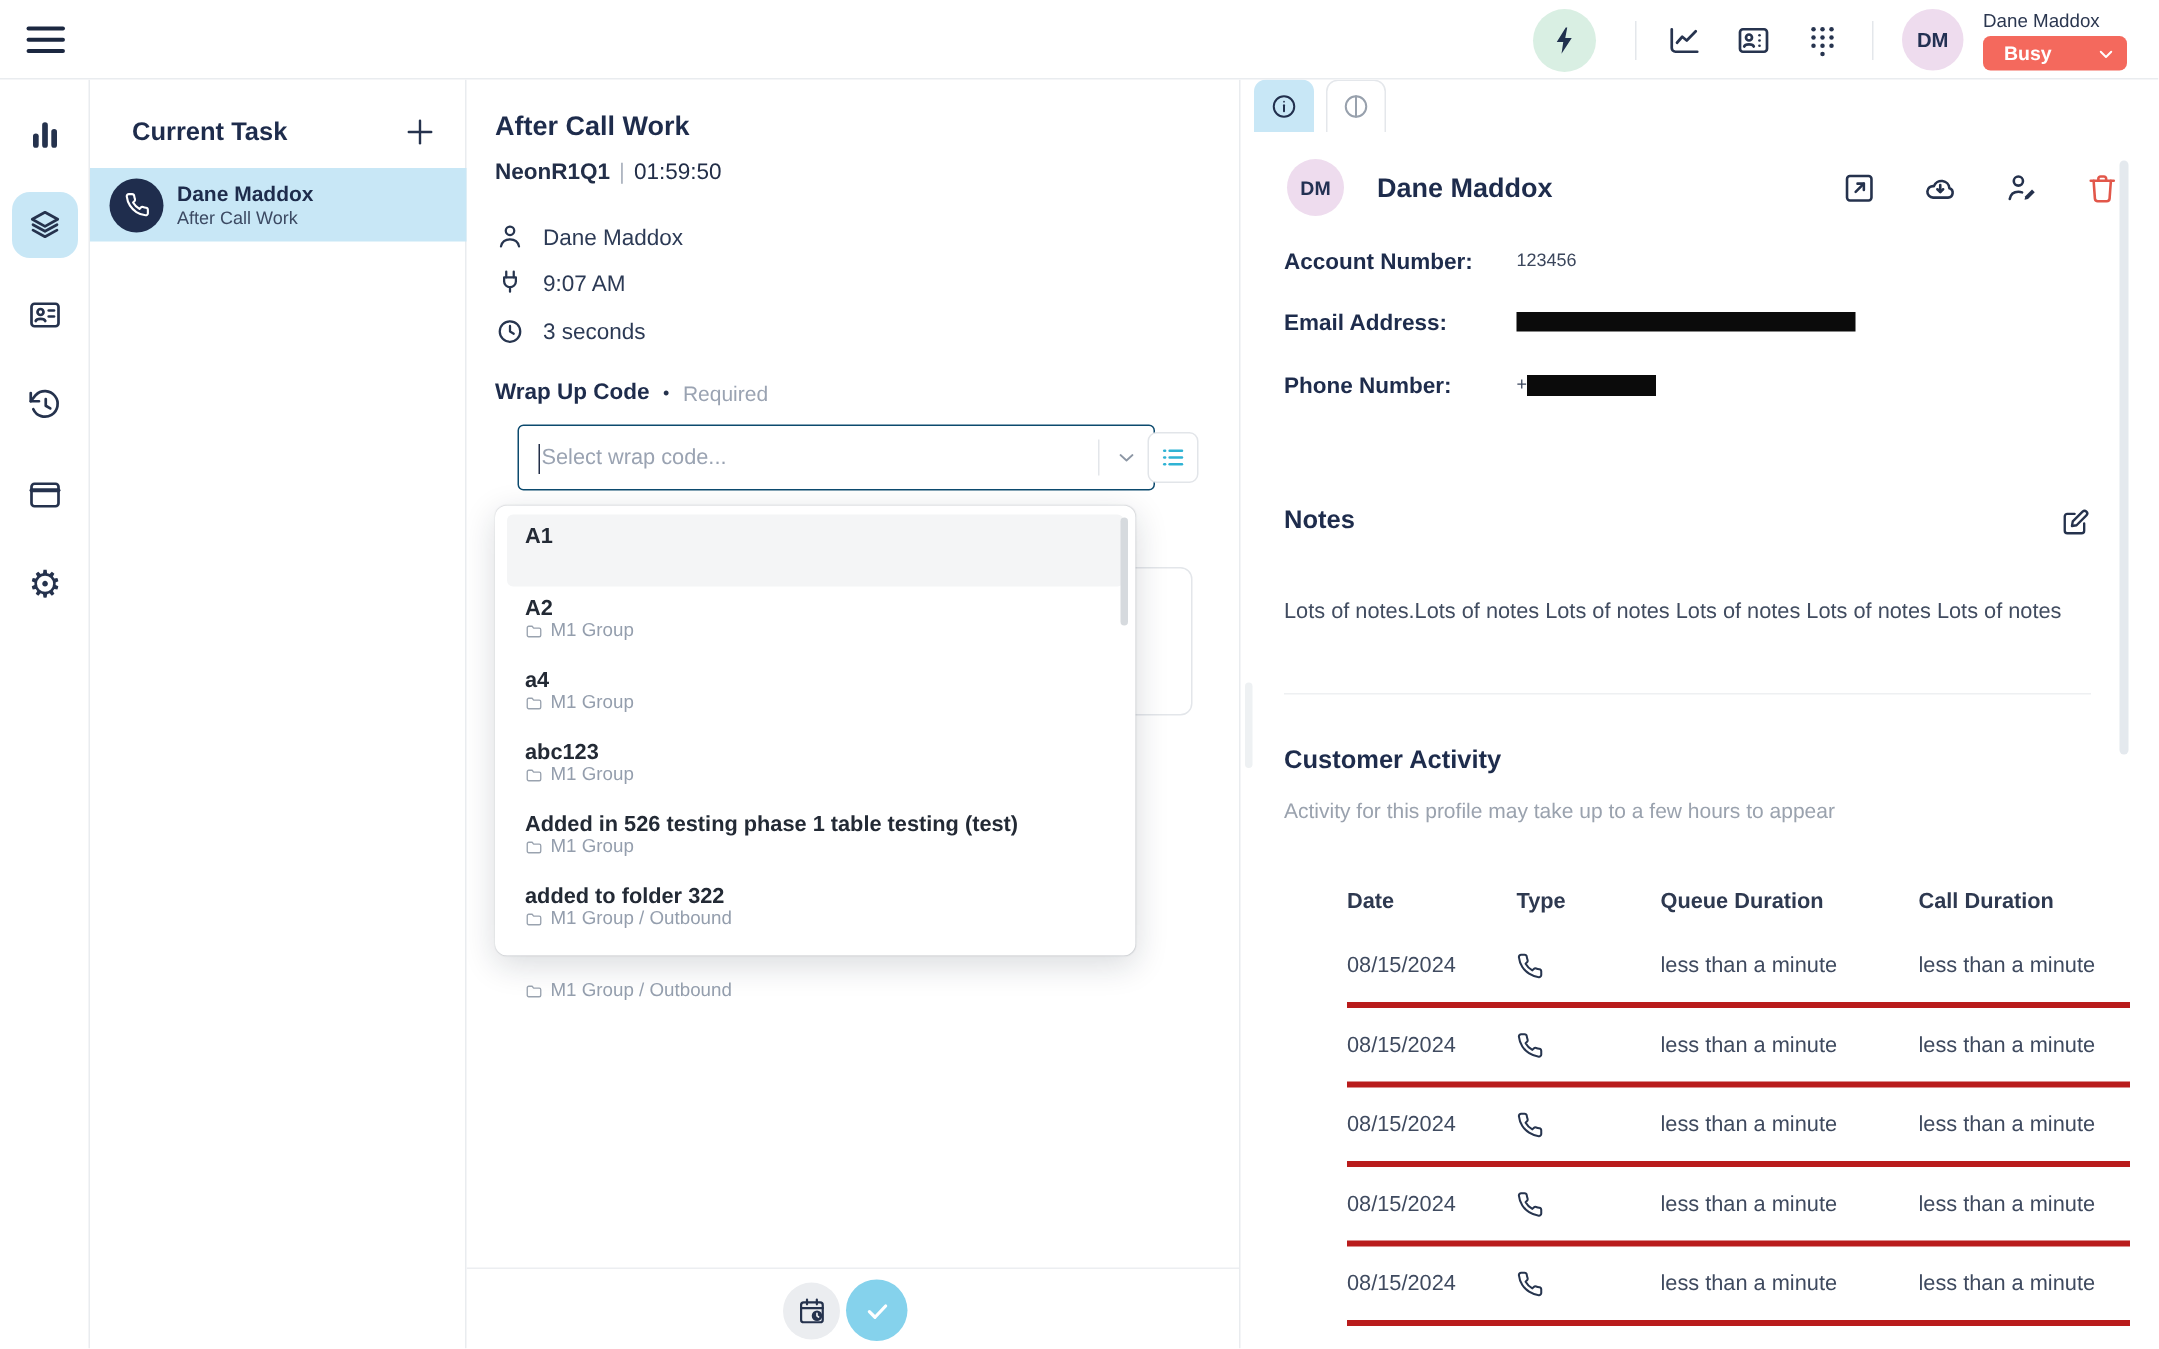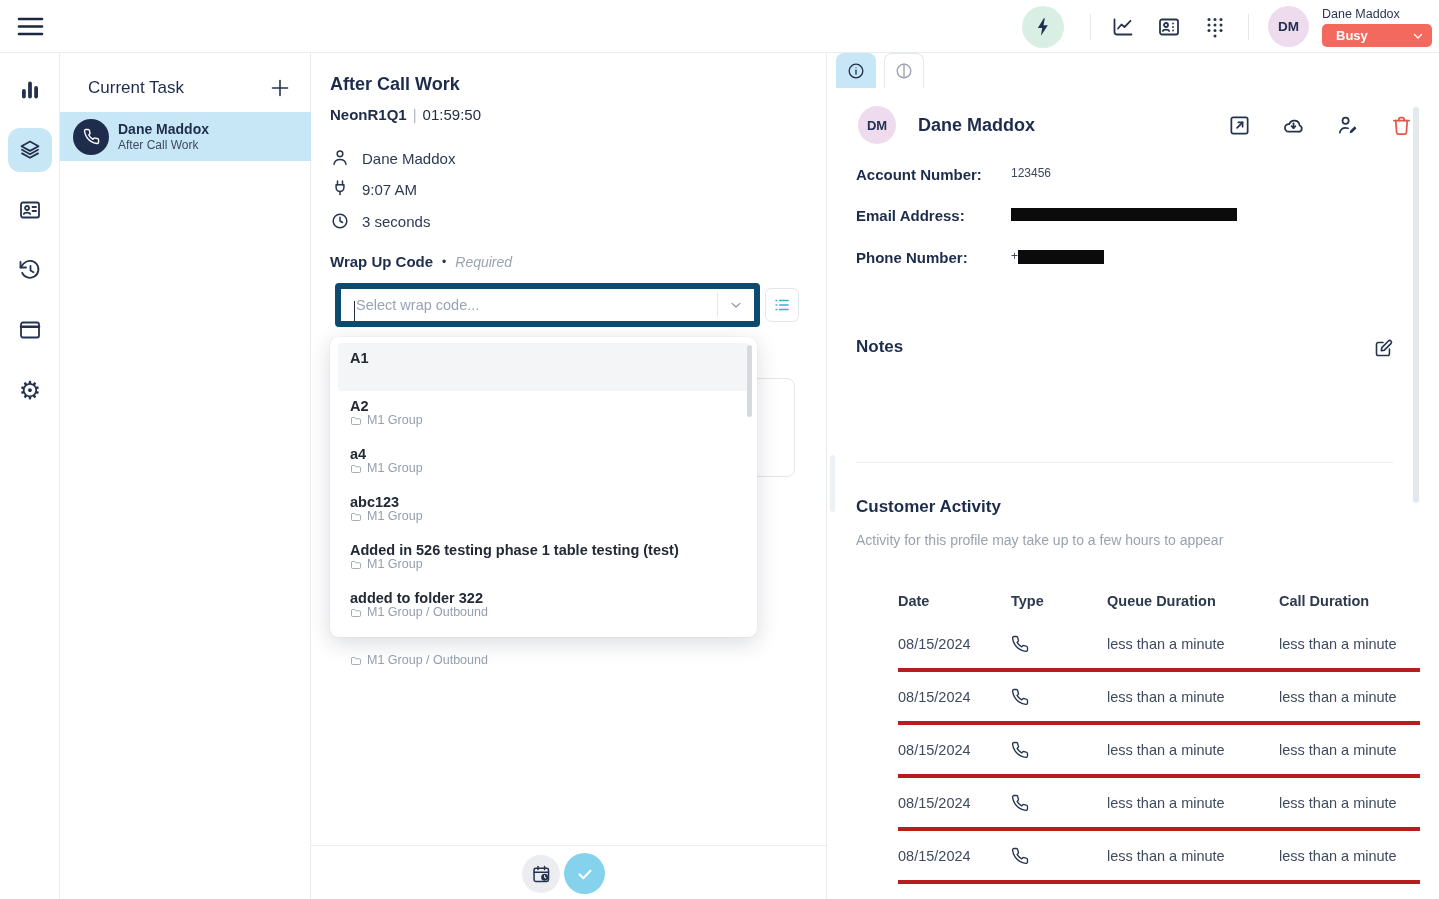--- a/index.html
+++ b/index.html
@@ -15,55 +15,55 @@
   .ic { stroke: currentColor; fill: none; stroke-width: 1.8; stroke-linecap: round; stroke-linejoin: round; }
 
   
   .topbar { position:absolute; left:0; top:0; width:1439px; height:53px; background:#fff; border-bottom:1px solid #e9ecef; z-index:40; }
   .hamburger { position:absolute; left:17px; top:14px; width:27px; height:25px; cursor:pointer; color:#1b2740; }
   .lightning-btn { position:absolute; left:1022px; top:6px; width:42px; height:42px; border-radius:50%; background:#d9efe3; display:flex; align-items:center; justify-content:center; color:#20304e; }
   .tb-div { position:absolute; top:14px; width:1px; height:26px; background:#e4e7eb; }
   .tb-icon { position:absolute; top:15px; width:24px; height:24px; color:#27344f; cursor:pointer; }
   .tb-avatar { position:absolute; left:1268px; top:6px; width:41px; height:41px; border-radius:50%; background:#eedcee; color:#233153; font-size:13.5px; font-weight:700; display:flex; align-items:center; justify-content:center; }
   .tb-user-name { position:absolute; left:1322px; top:7px; font-size:12.5px; color:#2b3750; }
-  .busy-btn { position:absolute; left:1322px; top:24px; width:110px; height:23px; background:#f4695d; border:none; border-radius:5px; color:#fff; font-family:inherit; font-size:13px; font-weight:700; display:flex; align-items:center; justify-content:space-between; padding:0 8px 0 14px; cursor:pointer; }
+  .busy-btn { position:absolute; left:1322px; top:24px; width:96px; height:23px; background:#f4695d; border:none; border-radius:5px; color:#fff; font-family:inherit; font-size:13px; font-weight:700; display:flex; align-items:center; justify-content:space-between; padding:0 8px 0 14px; cursor:pointer; }
 
   
   .rail { position:absolute; left:0; top:53px; width:60px; height:846px; border-right:1px solid #e9ecef; background:#fff; z-index:30; }
   .rail-item { position:absolute; left:8px; width:44px; height:44px; border-radius:12px; display:flex; align-items:center; justify-content:center; color:#25324d; cursor:pointer; }
   .rail-item.active { background:#c8e7f6; }
   .gear-glyph { font-size:25px; line-height:1; color:#25324d; }
 
   
   .tasks { position:absolute; left:60px; top:53px; width:251px; height:846px; border-right:1px solid #e9ecef; background:#fff; z-index:20; }
   .tasks-head { position:absolute; left:28px; right:18px; top:23px; display:flex; justify-content:space-between; align-items:center; }
-  .tasks-title { font-size:17px; font-weight:400; color:#1e2c4c; }
+  .tasks-title { font-size:17px; font-weight:700; color:#1e2c4c; }
   .plus-btn { width:24px; height:24px; color:#25324d; cursor:pointer; }
   .task-item { position:absolute; left:0; top:59px; width:251px; height:49px; background:#c8e7f6; display:flex; align-items:center; padding-left:13px; cursor:pointer; }
   .task-avatar { width:36px; height:36px; border-radius:50%; background:#1f2d4d; color:#fff; display:flex; align-items:center; justify-content:center; flex:0 0 36px; }
   .task-texts { margin-left:9px; }
   .task-name { font-size:14px; font-weight:700; color:#1e2c4c; line-height:17px; }
   .task-type { font-size:12px; color:#3c4a63; line-height:15px; }
 
   
   .detail { position:absolute; left:311px; top:53px; width:516px; height:846px; border-right:1px solid #e9ecef; background:#fff; z-index:10; }
   .detail-title { position:absolute; left:19px; top:21px; font-size:18px; font-weight:700; color:#1e2c4c; }
   .detail-sub { position:absolute; left:19px; top:53px; font-size:15px; color:#222e48; }
   .detail-sub .q { font-weight:700; }
   .detail-sub .sep { color:#aeb5c0; padding:0 6px; }
   .meta-row { position:absolute; left:19px; display:flex; align-items:center; gap:12px; font-size:15px; color:#2c3a55; }
   .meta-row svg { width:20px; height:20px; color:#27354f; }
   .wrap-label-row { position:absolute; left:19px; top:200px; display:flex; align-items:center; font-size:15px; }
   .wrap-label { font-weight:700; color:#1e2c4c; }
   .wrap-bullet { margin:0 9px; color:#25324d; font-size:12px; }
-  .wrap-required { color:#9aa3b2; font-size:14px;font-style:italic; }
+  .wrap-required { color:#9aa3b2; font-size:14px; }
 
   .ghost-textarea { position:absolute; left:19px; top:325px; width:465px; height:99px; border:1px solid #e3e6ea; border-radius:8px; z-index:1; }
 
-  .wrap-select { position:absolute; left:24px; top:230px; width:425px; height:44px; border:6px solid #0c4a6e; border-radius:4px; background:#fff; z-index:6; display:flex; align-items:center; }
+  .wrap-select { position:absolute; left:34px; top:230px; width:425px; height:44px; border:1px solid #0c4a6e; border-radius:4px; background:#fff; z-index:6; display:flex; align-items:center; }
   .caret { position:absolute; left:13px; top:12px; width:1px; height:20px; background:#222e48; }
   .wrap-input { flex:1; border:none; outline:none; background:transparent; font-family:inherit; font-size:14.5px; color:#3b465c; padding-left:15px; }
   .wrap-input::placeholder { color:#9aa3b2; opacity:1; }
   .select-div { width:1px; height:24px; background:#e3e6ea; }
   .select-chevron { width:36px; color:#8d97a5; display:flex; align-items:center; justify-content:center; cursor:pointer; }
   .wrap-list-btn { position:absolute; left:454px; top:235px; width:34px; height:34px; border:1px solid #e2e5e9; border-radius:6px; background:#fff; display:flex; align-items:center; justify-content:center; color:#2fb3d4; cursor:pointer; z-index:6; }
 
   .dropdown { position:absolute; left:19px; top:284px; width:427px; height:300px; background:#fff; border-radius:8px; box-shadow:0 6px 22px rgba(20,30,50,.16), 0 0 1px rgba(20,30,50,.2); z-index:5; padding:6px 0; }
   .dd-option { position:relative; margin:0 8px; padding:5px 12px 6px 12px; height:48px; border-radius:4px; cursor:pointer; }
   .dd-option.hl { background:#f4f5f6; }
@@ -471,20 +471,21 @@
     <span class="field-value"><span>+</span><span class="redact" style="width:86px;height:14px"></span></span>
   </div>
 
   <h2 class="notes-title">Notes</h2>
   <span class="notes-edit">
     <svg viewBox="0 0 24 24" class="ic">
         <path d="M11.5 5.2H6a2 2 0 0 0-2 2V18a2 2 0 0 0 2 2h10.8a2 2 0 0 0 2-2v-5.5"></path>
         <path d="M17.6 3.5a2 2 0 0 1 2.9 2.9L13 13.9l-3.5.6.6-3.5 7.5-7.5z"></path>
       </svg>
   </span>
+  <p class="notes-text">Lots of notes.Lots of notes Lots of notes Lots of notes Lots of notes Lots of notes</p>
   <div class="divider"></div>
 
   <h2 class="activity-title">Customer Activity</h2>
   <p class="activity-sub">Activity for this profile may take up to a few hours to appear</p>
 
   <div class="table">
     <div class="t-head">
       <span>Date</span>
       <span>Type</span>
       <span>Queue Duration</span>

